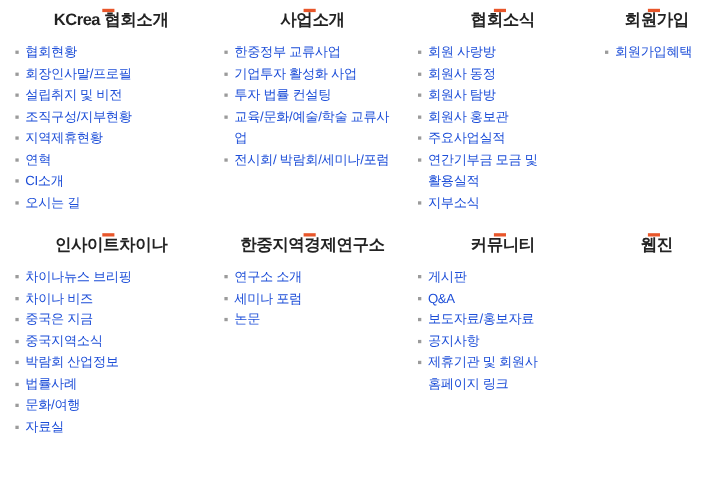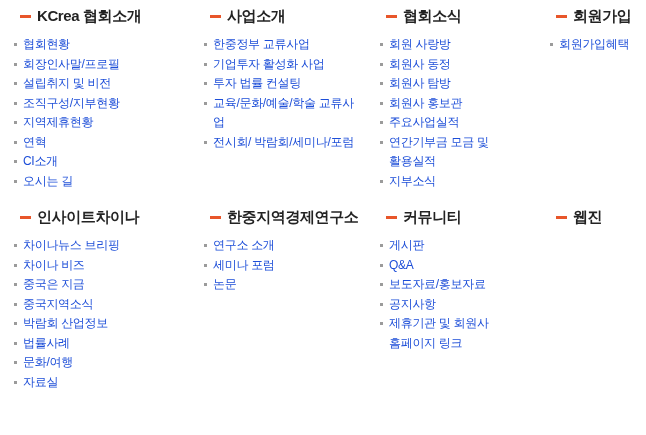--- a/index.html
+++ b/index.html
@@ -33,21 +33,21 @@
     box-sizing: border-box;
     padding-right: 8px;
   }
   .col-w1 { width: 190px; }
   .col-w2 { width: 176px; }
   .col-w3 { width: 170px; }
   .col-w4 { width: 110px; font-family: Liberation Serif, serif; }
 
   .col-head {
     display: flex;
-    flex-direction: row;
+    flex-direction: column;
     align-items: center;
     margin-bottom: 11px;
     padding-left: 20px;
   }
   .head-dash {
     display: inline-block;
     width: 11px;
     height: 3px;
     background: #e8562a;
     margin-right: 6px;

